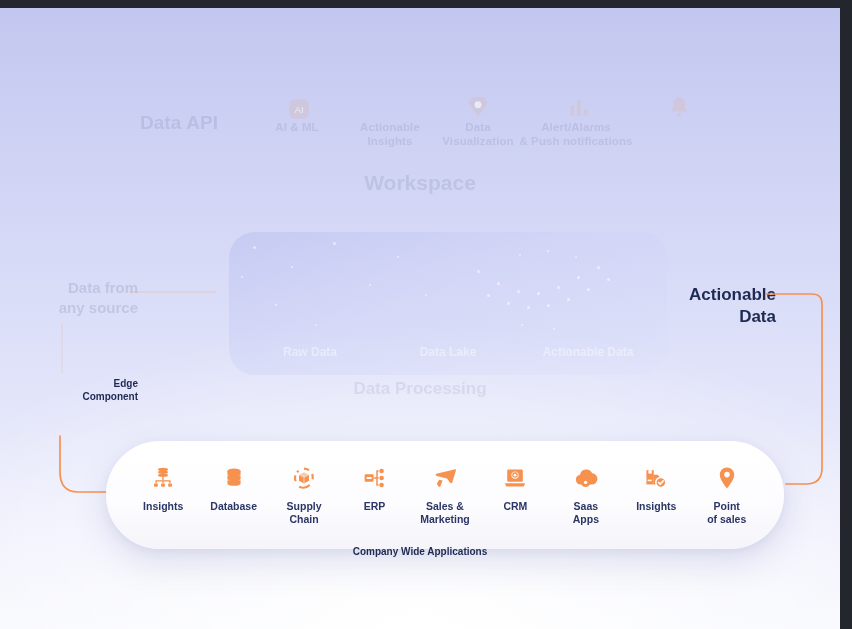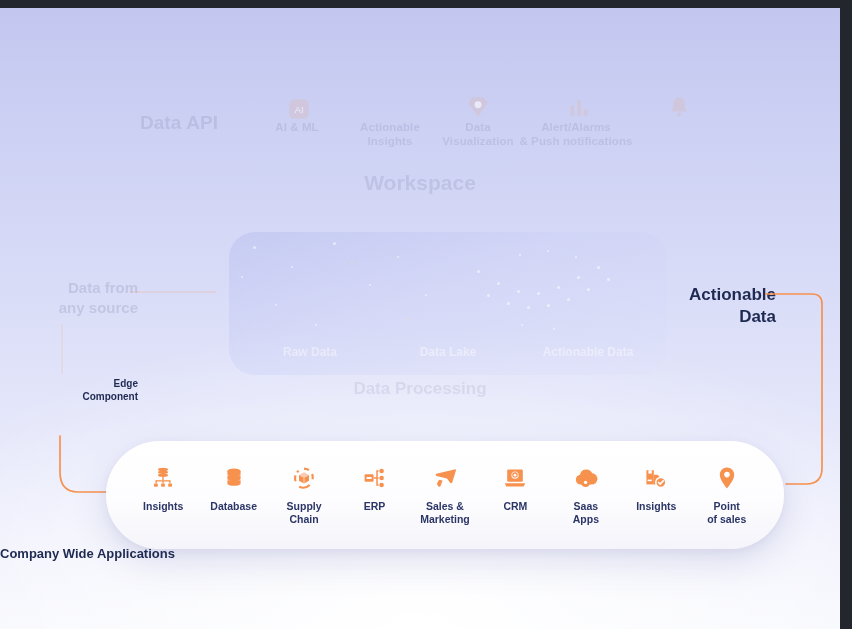--- a/index.html
+++ b/index.html
@@ -132,22 +132,22 @@
   .app-item .ico svg { width:24px; height:24px; display:block; }
   .app-item .nm {
     font-size:10.5px; font-weight:600;
     color:#2b3566;
     line-height:1.25;
     white-space:pre-line;
   }
 
   .bar-caption {
     position:absolute; left:0; right:0; top:538px;
-    text-align:left;
-    font-size:13px; font-weight:700;
+    text-align:center;
+    font-size:10px; font-weight:700;
     color:#1e2a52;
   }
 </style>
 </head>
 <body>
 
 <div class="frame">
   <div class="canvas">
 
     <div class="ghost-layer">

